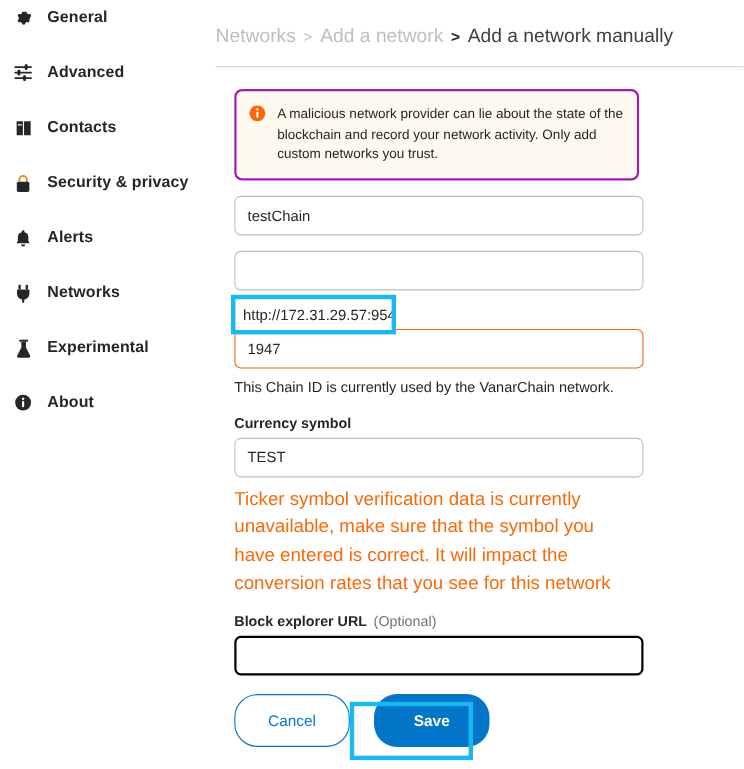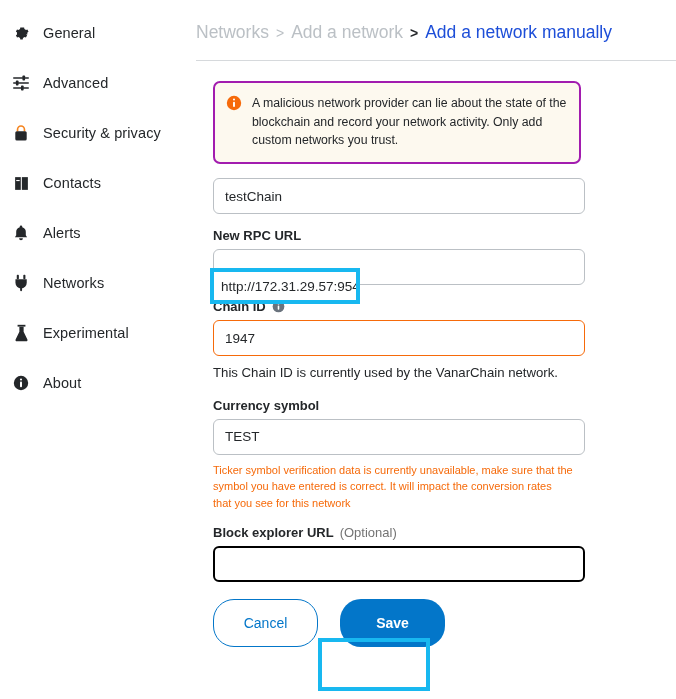--- a/index.html
+++ b/index.html
@@ -15,24 +15,25 @@
 
   
   .sidebar {
     width: 180px;
     flex: 0 0 180px;
     padding-top: 8px;
     background: #ffffff;
   }
   .nav-item {
     display: flex;
-    align-items: center;
+    align-items: flex-start;
     height: 50px;
     padding-left: 8px;
     cursor: pointer;
+    font-weight: bold;
   }
   .nav-icon {
     width: 26px;
     flex: 0 0 26px;
     display: flex;
     align-items: center;
     justify-content: center;
     color: #24272a;
   }
   .nav-icon svg { display: block; }
@@ -53,21 +54,21 @@
   .breadcrumb {
     display: flex;
     align-items: baseline;
     font-size: 17.5px;
     padding: 22px 0 0 8px;
     white-space: nowrap;
   }
   .crumb-muted { color: #bbc0c5; }
   .crumb-sep { color: #bbc0c5; margin: 0 7px; font-size: 14px; }
   .crumb-sep.dark { color: #24272a; font-weight: bold; }
-  .crumb-current { color: #1d4ed8; }
+  .crumb-current { color: #404040; }
 
   .divider {
     height: 1px;
     background: #d6d9dc;
     margin: 17px 8px 0 8px;
     width: 488px;
   }
 
   .form-wrap { padding: 20px 0 0 25px; width: 394px; }
 
@@ -125,21 +126,21 @@
   .input.focused { border: 2px solid #000000; }
   .input .value { white-space: nowrap; }
 
   .help-text {
     font-size: 13.2px;
     line-height: 1.55;
     color: #24272a;
     margin-top: 7px;
     width: 360px;
   }
-  .help-text.warn { color: #f66a0a; font-size: 11px; line-height: 1.5; }
+  .help-text.warn { color: #f66a0a; font-size: 17px; line-height: 1.5; }
 
   .actions {
     display: flex;
     align-items: center;
     margin-top: 17px;
   }
   .btn {
     height: 48px;
     border-radius: 21px;
     font-size: 14px;
@@ -207,37 +208,37 @@
           <rect x="14" y="0.6" width="3.6" height="7" rx="1"></rect>
           <rect x="5" y="7.5" width="3.6" height="7" rx="1"></rect>
           <rect x="12" y="14.4" width="3.6" height="7" rx="1"></rect>
         </svg>
       </span>
       <span class="nav-label">Advanced</span>
     </div>
 
     <div class="nav-item">
       <span class="nav-icon">
-        <svg width="16" height="18" viewBox="0 0 20 24">
-          <path d="M5.4 10V7.2a4.6 4.6 0 019.2 0V10" fill="none" stroke="#f5841f" stroke-width="2.2"></path>
-          <rect x="2.4" y="9.6" width="15.2" height="12.4" rx="2" fill="#24272a"></rect>
-        </svg>
-      </span>
-      <span class="nav-label">Security &amp; privacy</span>
-    </div>
-
-    <div class="nav-item">
-      <span class="nav-icon">
         <svg width="17" height="17" viewBox="0 0 24 24" fill="#24272a">
           <path d="M3 3h8v18H3z"></path>
           <path d="M12.5 3H21v18h-8.5z"></path>
           <rect x="4.6" y="7" width="4.8" height="1.6" fill="#ffffff"></rect>
         </svg>
       </span>
       <span class="nav-label">Contacts</span>
+    </div>
+
+    <div class="nav-item">
+      <span class="nav-icon">
+        <svg width="16" height="18" viewBox="0 0 20 24">
+          <path d="M5.4 10V7.2a4.6 4.6 0 019.2 0V10" fill="none" stroke="#f5841f" stroke-width="2.2"></path>
+          <rect x="2.4" y="9.6" width="15.2" height="12.4" rx="2" fill="#24272a"></rect>
+        </svg>
+      </span>
+      <span class="nav-label">Security &amp; privacy</span>
     </div>
 
     <div class="nav-item">
       <span class="nav-icon">
         <svg width="16" height="18" viewBox="0 0 20 22" fill="#24272a">
           <path d="M10 1.5a1.6 1.6 0 011.6 1.6v.6a6 6 0 014.4 5.8v4.2l1.6 2.6H2.4L4 13.7V9.5a6 6 0 014.4-5.8v-.6A1.6 1.6 0 0110 1.5z"></path>
           <path d="M7.6 17.6h4.8a2.4 2.4 0 01-4.8 0z"></path>
         </svg>
       </span>
       <span class="nav-label">Alerts</span>
@@ -303,21 +304,20 @@
         <span class="banner-text">A malicious network provider can lie about the state of the blockchain and record your network activity. Only add custom networks you trust.</span>
       </div>
 
       <div class="field">
         <div class="input">
           <span class="value">testChain</span>
         </div>
       </div>
 
       <div class="field">
-        <div class="field-label">New RPC URL</div>
         <div class="input"></div>
       </div>
 
       <div class="field">
         <div class="field-label">
           <span>Chain ID</span>
           <span class="info-dot">
             <svg width="13" height="13" viewBox="0 0 20 20">
               <circle cx="10" cy="10" r="9" fill="#6a737d"></circle>
               <circle cx="10" cy="5.7" r="1.3" fill="#ffffff"></circle>

